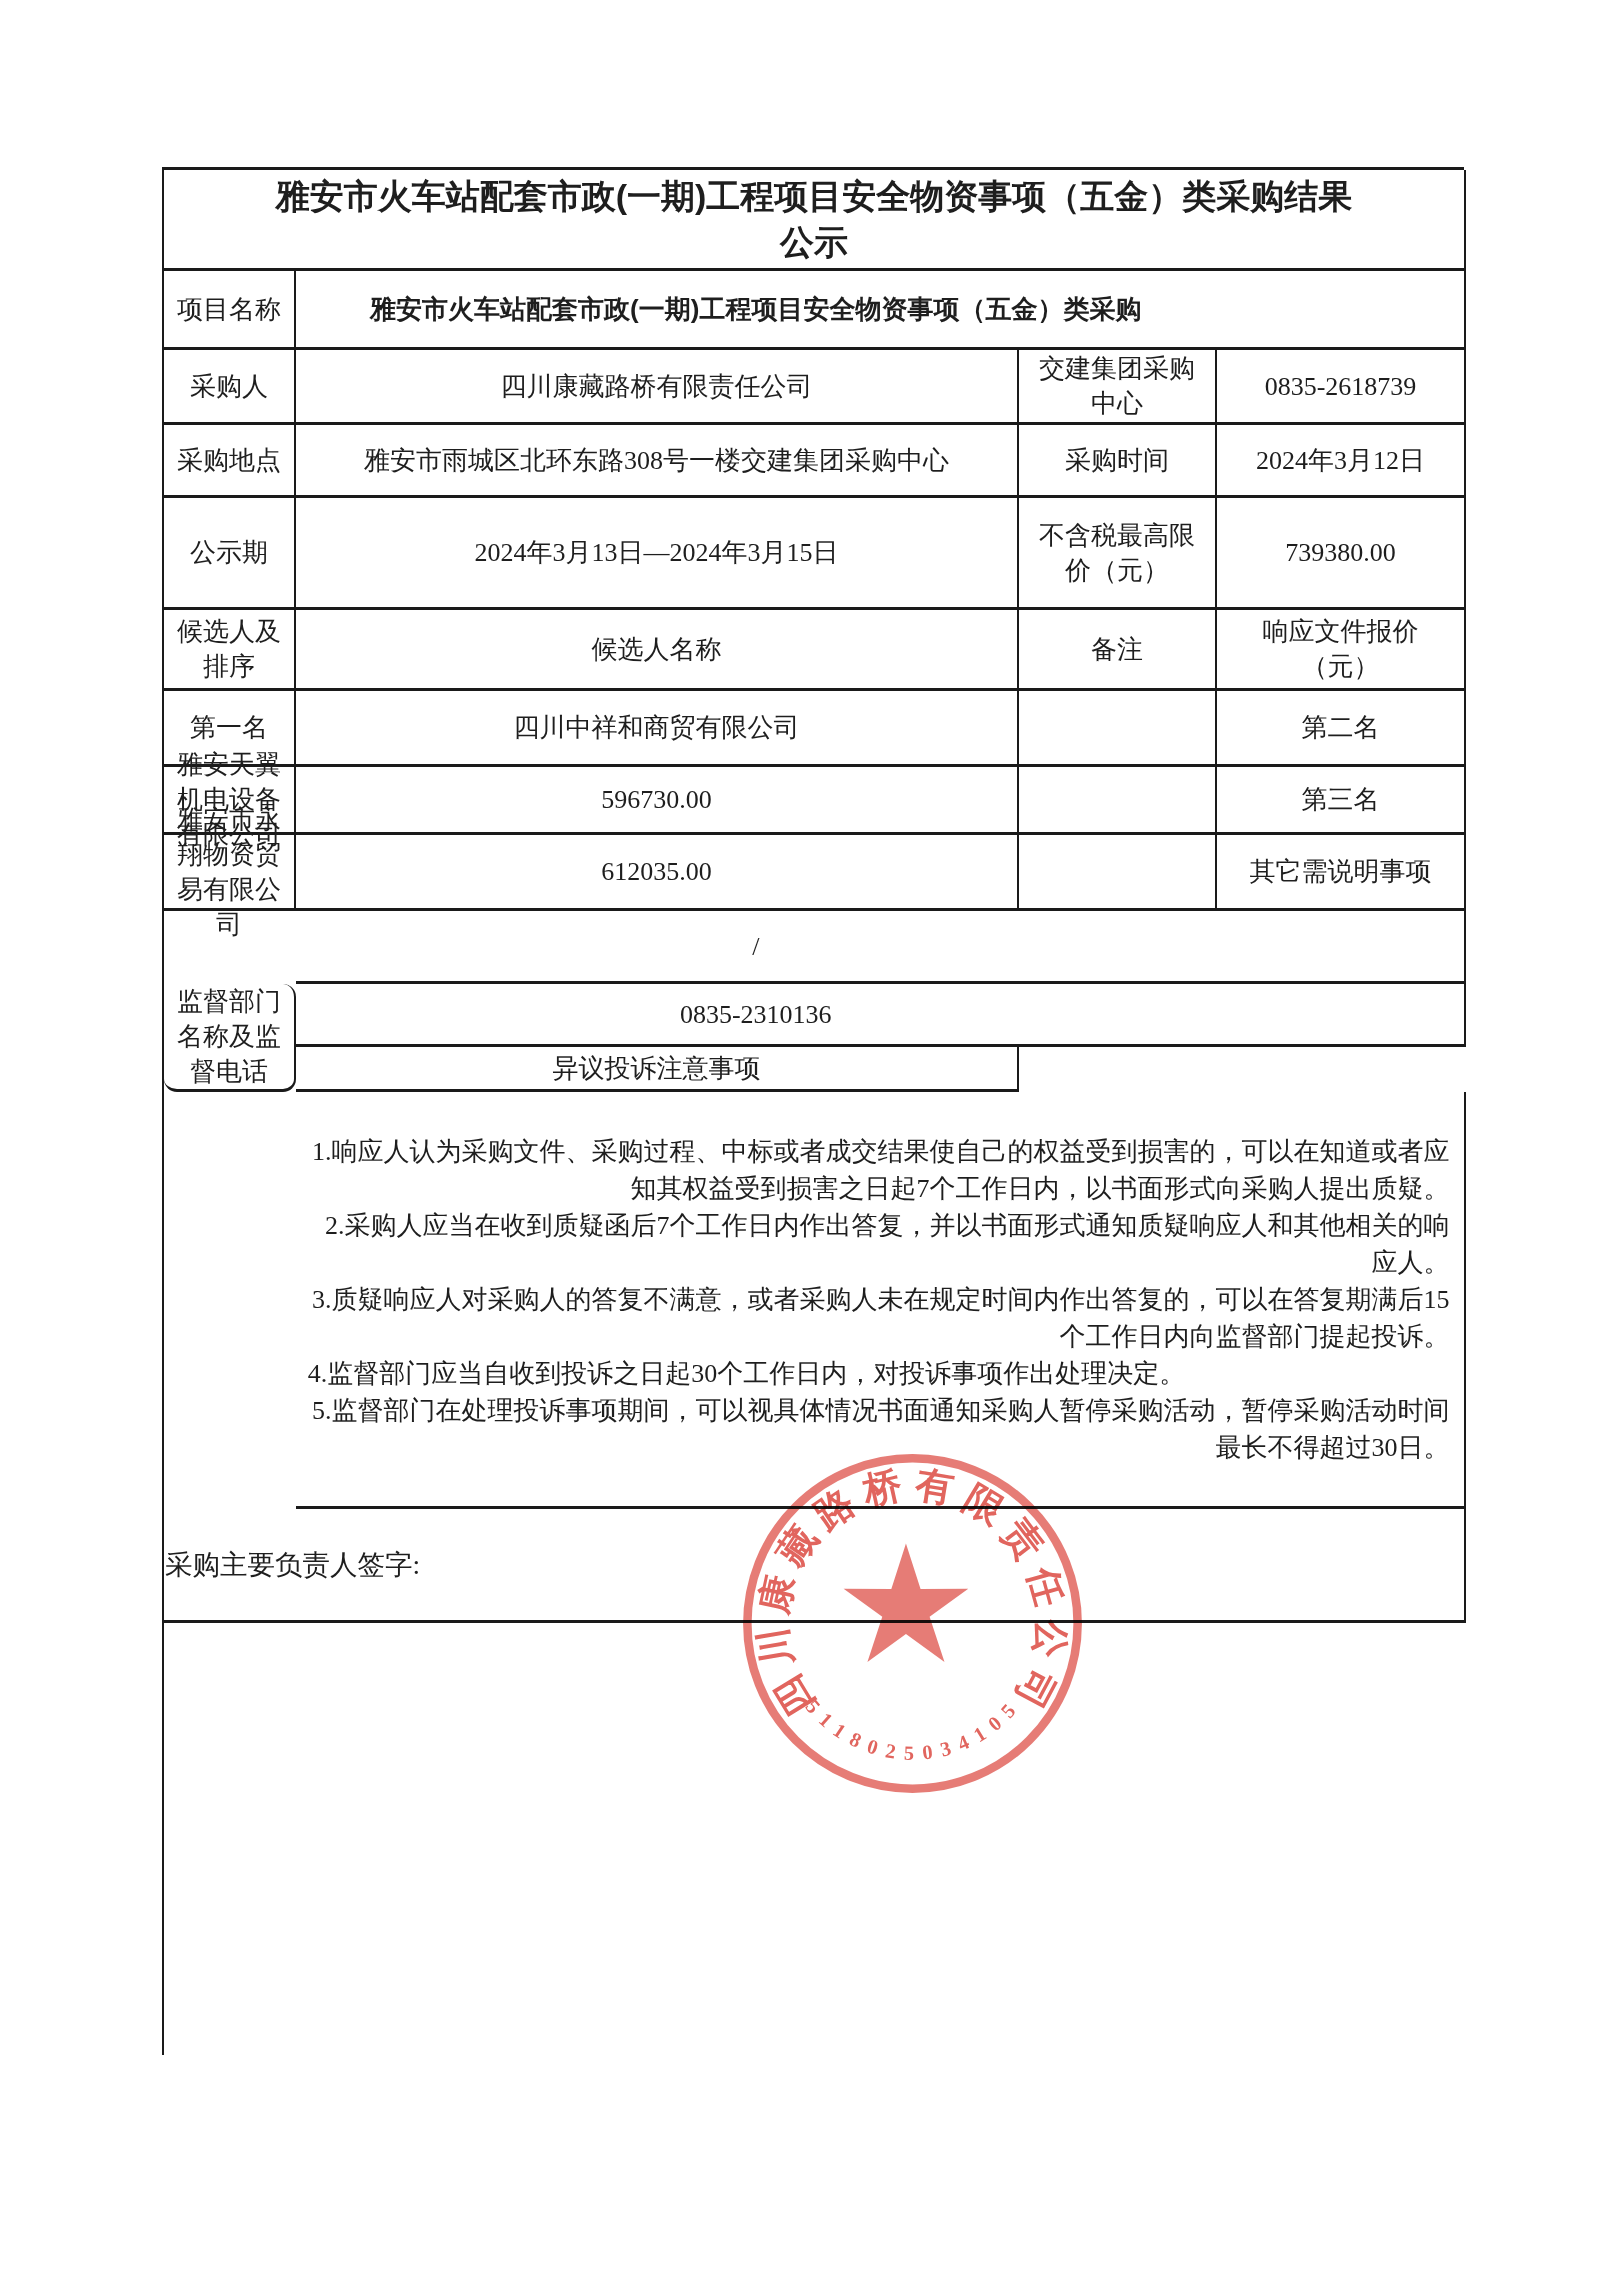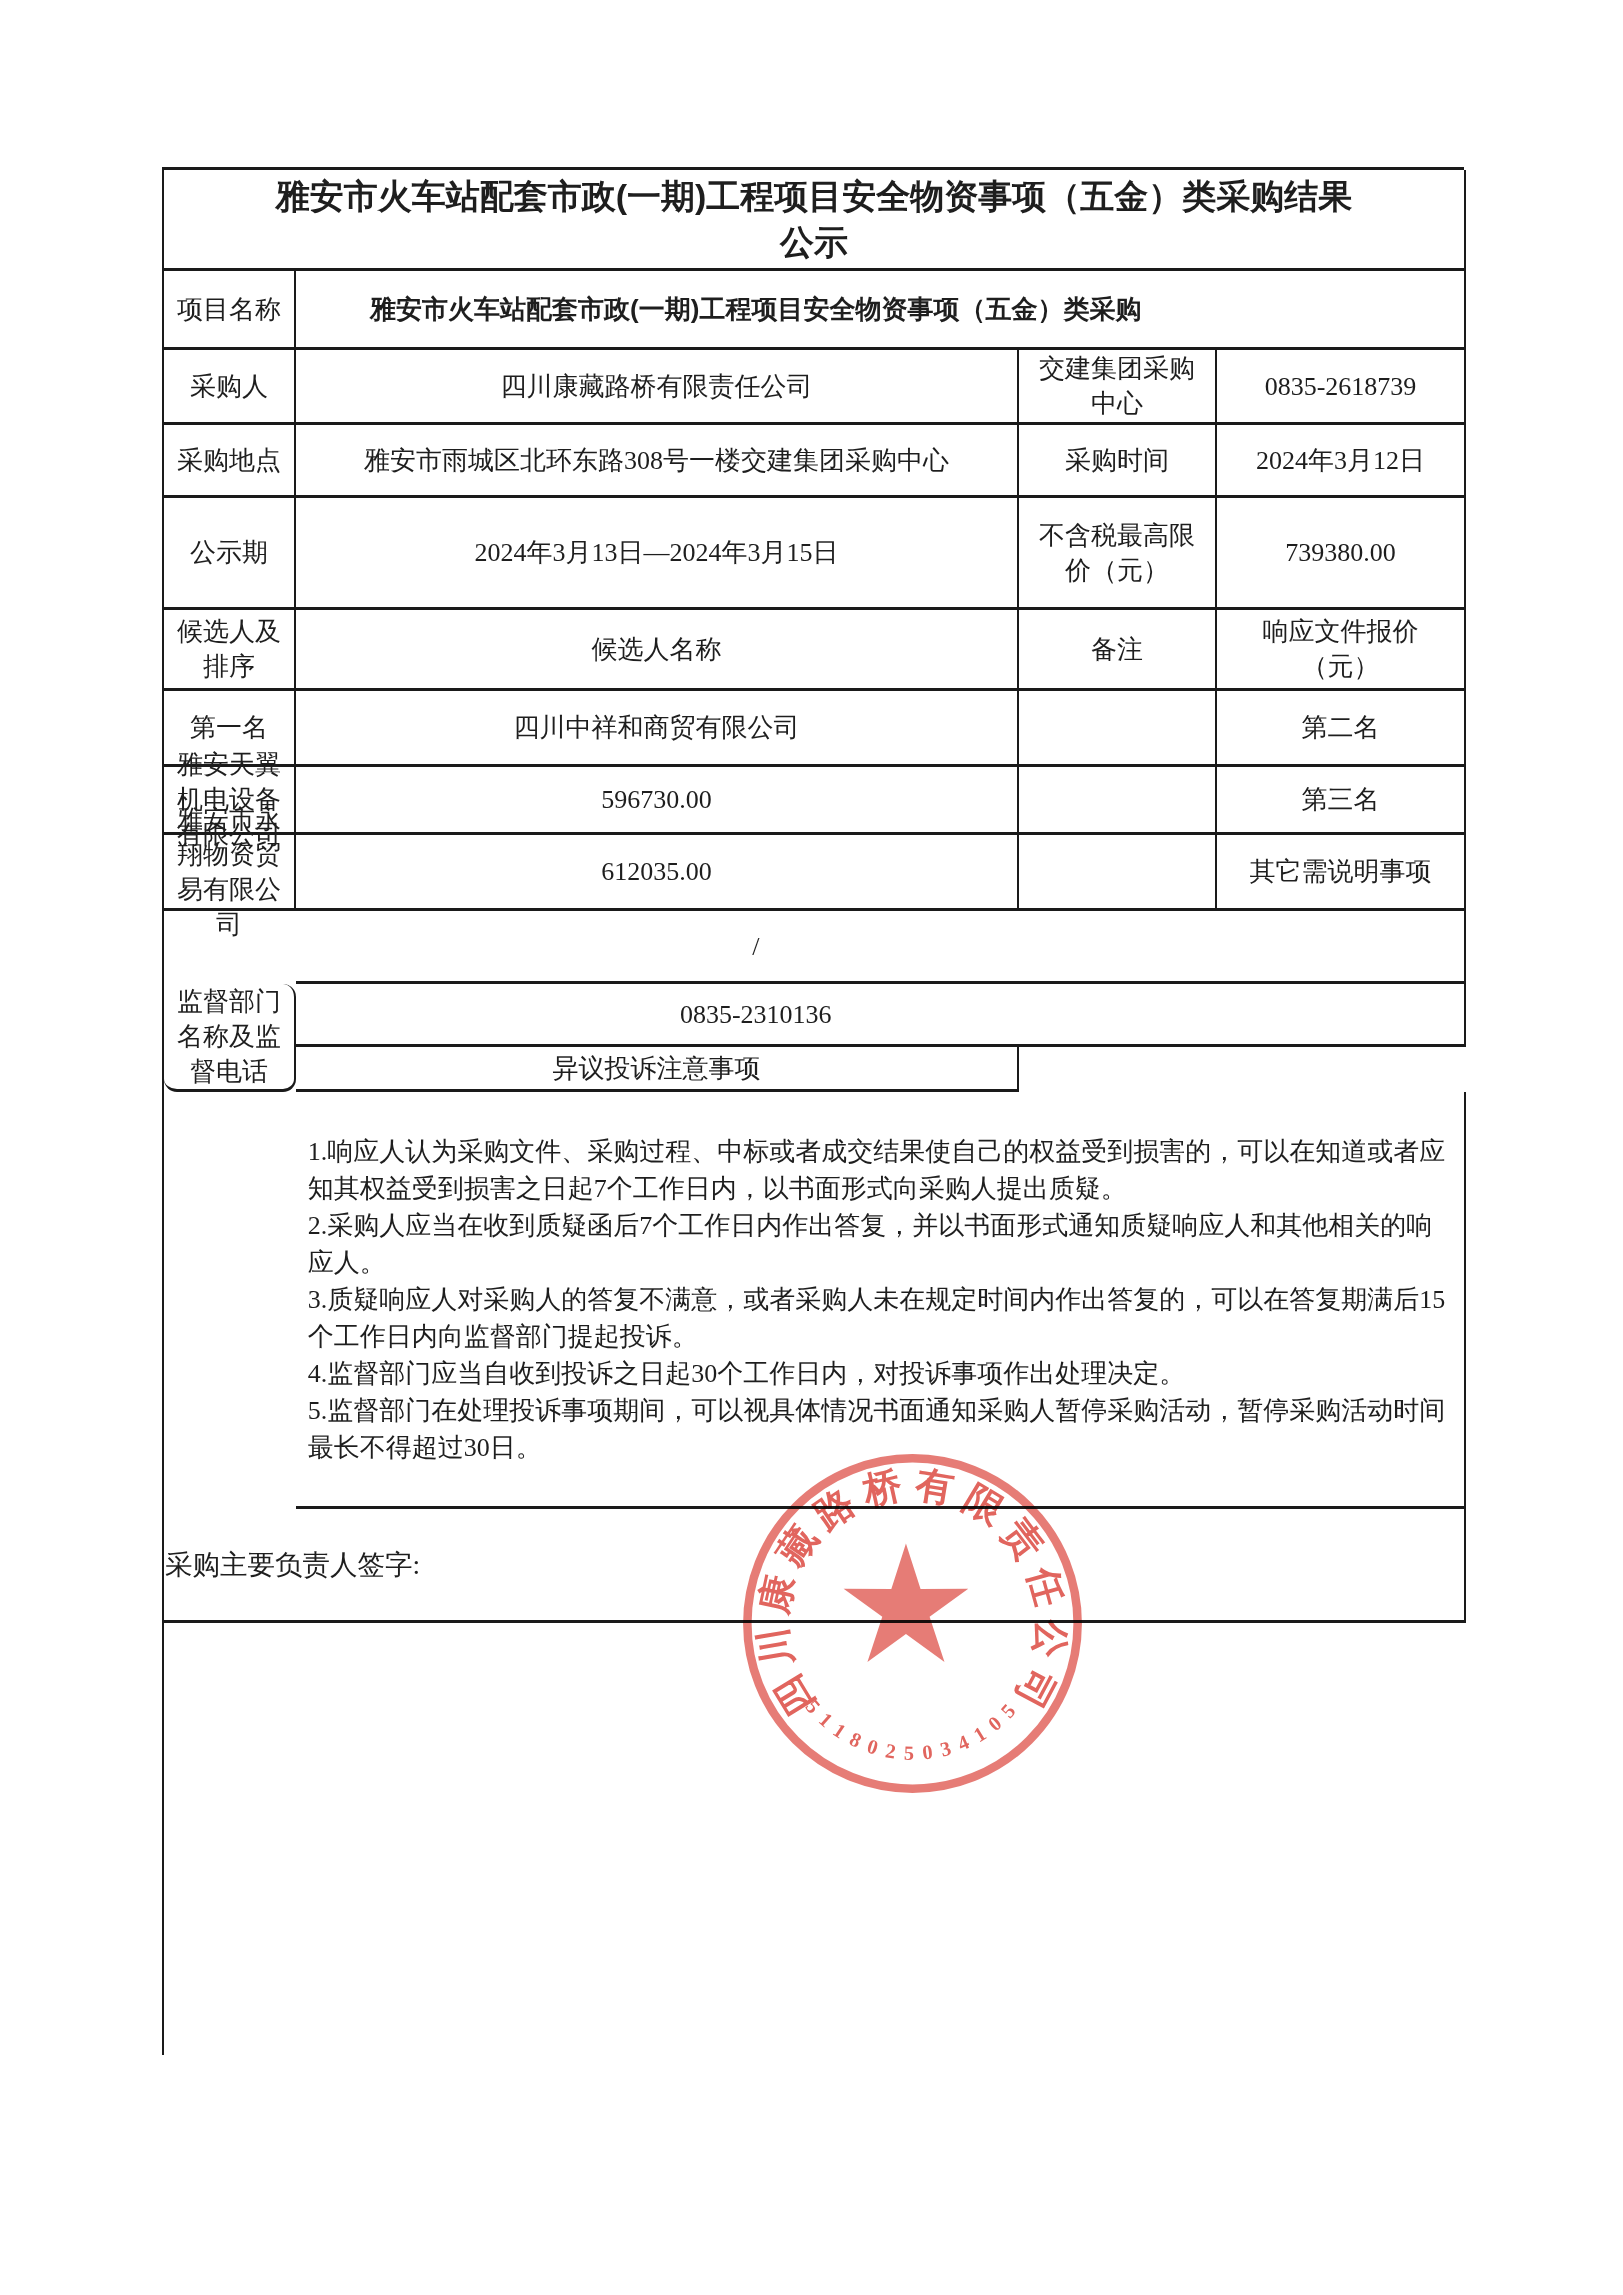--- a/index.html
+++ b/index.html
@@ -50,21 +50,21 @@
     line-height:46px;
   }
   .hei{font-family:var(--hei);font-weight:bold;}
   
   .m-val{grid-column:2/5;padding-right:255px;}
   .sup-label{grid-row:11/13;border-radius:13px;}
   .objection-content{
     grid-column:2/5;
     align-items:flex-start;
     justify-content:center;
-    text-align:left;
+    text-align:right;
     padding:6.5px 14.4px 6.5px 11.8px;
     line-height:37px;
   }
   .objection-content p{margin:0;}
   .signature-cell{
     grid-column:1/5;
     align-items:flex-start;
     justify-content:center;
     text-align:left;
     padding-left:1px;

